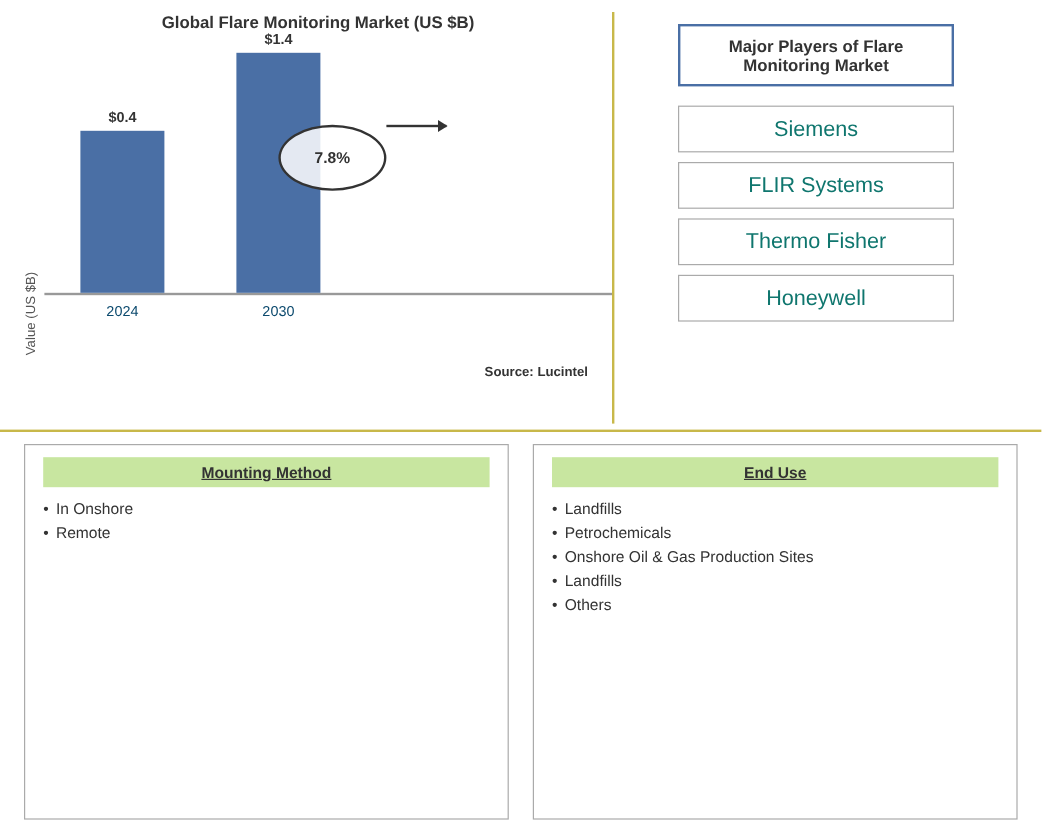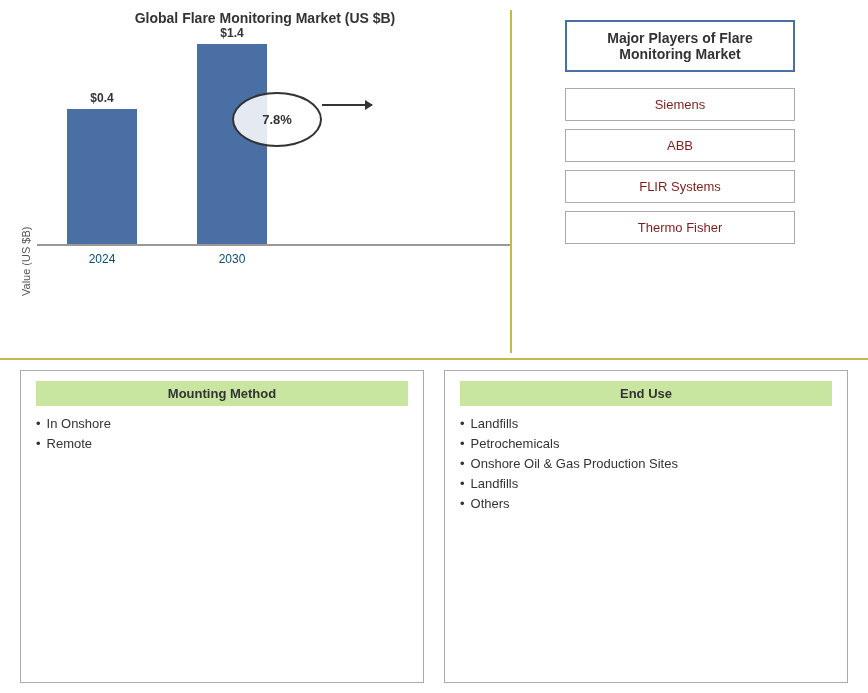--- a/index.html
+++ b/index.html
@@ -95,21 +95,21 @@
       color: #333;
       text-align: right;
       margin-top: 8px;
       width: 100%;
       padding-right: 20px;
     }
 
     
     .oval-annotation {
       position: absolute;
-      top: 56px;
+      top: 68px;
       left: 195px;
       width: 90px;
       height: 55px;
       border: 2px solid #333;
       border-radius: 50%;
       display: flex;
       align-items: center;
       justify-content: center;
       background: rgba(255,255,255,0.85);
       font-size: 13px;
@@ -153,22 +153,22 @@
       color: #333;
       margin-bottom: 16px;
       width: 230px;
     }
 
     .player-item {
       border: 1.5px solid #aaa;
       width: 230px;
       padding: 8px 0;
       text-align: center;
-      font-size: 13px;
-      color: #7f1d1d;
+      font-size: 18px;
+      color: #0f766e;
       margin-bottom: 8px;
     }
 
     
     .bottom-section {
       flex: 1;
       padding: 10px 20px 10px 20px;
       display: flex;
       flex-direction: column;
     }
@@ -198,20 +198,21 @@
     }
 
     .opp-column-header {
       background: #c8e6a0;
       text-align: center;
       font-size: 13px;
       font-weight: bold;
       color: #333;
       padding: 5px 0;
       margin-bottom: 10px;
+      text-decoration: underline;
     }
 
     .opp-list-item {
       font-size: 13px;
       color: #333;
       margin-bottom: 5px;
       display: flex;
       align-items: flex-start;
     }
 
@@ -251,30 +252,31 @@
           <div class="oval-annotation">7.8%</div>
 
           <div class="arrow-line"></div>
         </div>
         <div style="display:flex; gap:60px; padding:6px 30px;">
           <div style="width:70px; text-align:center; font-size:12px; color:#0c4a6e;">2024</div>
           <div style="width:70px; text-align:center; font-size:12px; color:#0c4a6e;">2030</div>
         </div>
       </div>
     </div>
+    <div class="source-label">Source: Lucintel</div>
   </div>
 
   <div class="divider-v"></div>
 
   <div class="players-area">
     <div class="players-title-box">Major Players of Flare Monitoring Market</div>
     <div class="player-item">Siemens</div>
-    <div class="player-item">ABB</div>
     <div class="player-item">FLIR Systems</div>
     <div class="player-item">Thermo Fisher</div>
+    <div class="player-item">Honeywell</div>
   </div>
 </div>
 
 <div class="bottom-section">
   <div class="opportunities-content">
 
     <div class="opp-column">
       <div class="opp-column-header">Mounting Method</div>
       <div class="opp-list-item">
         <span class="bullet">•</span>

